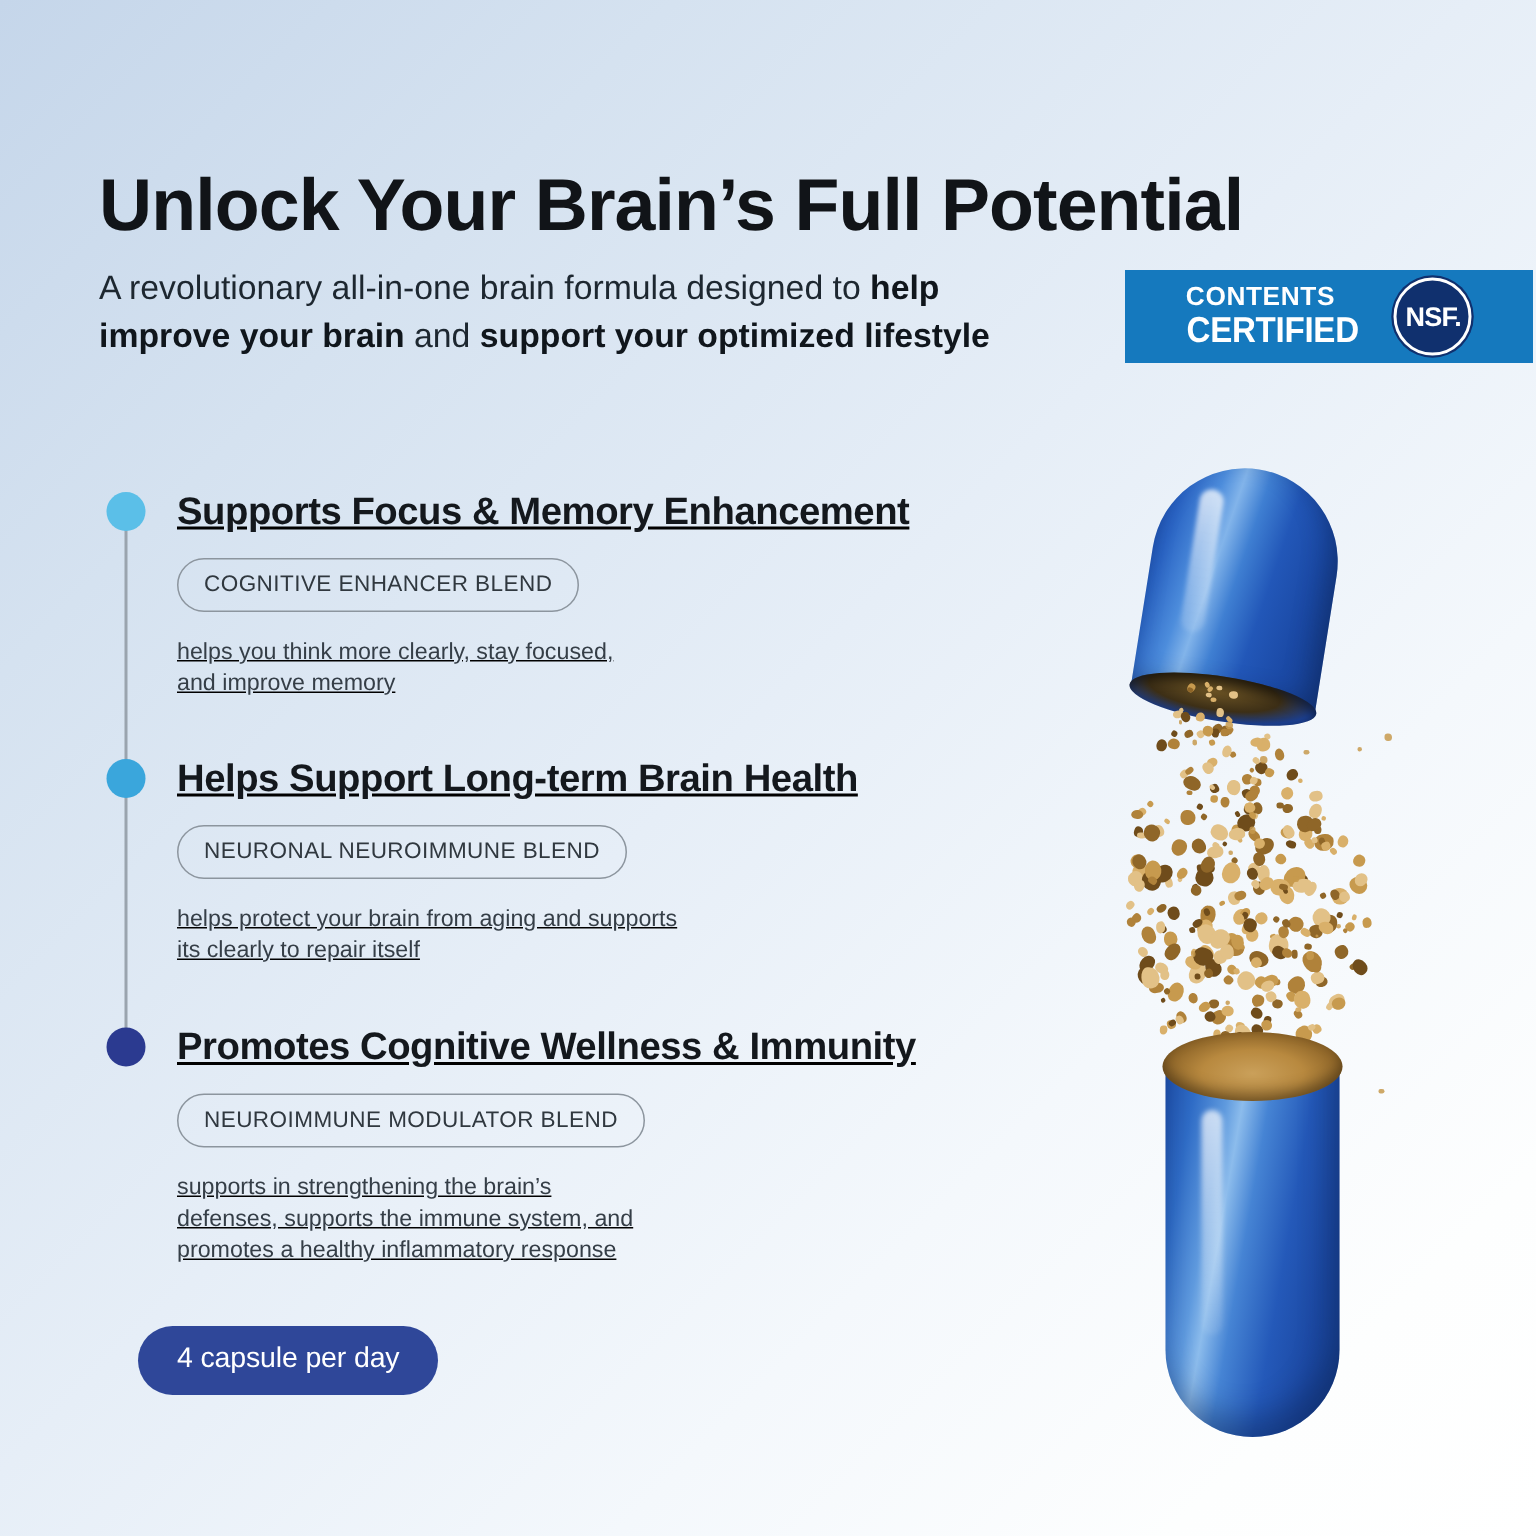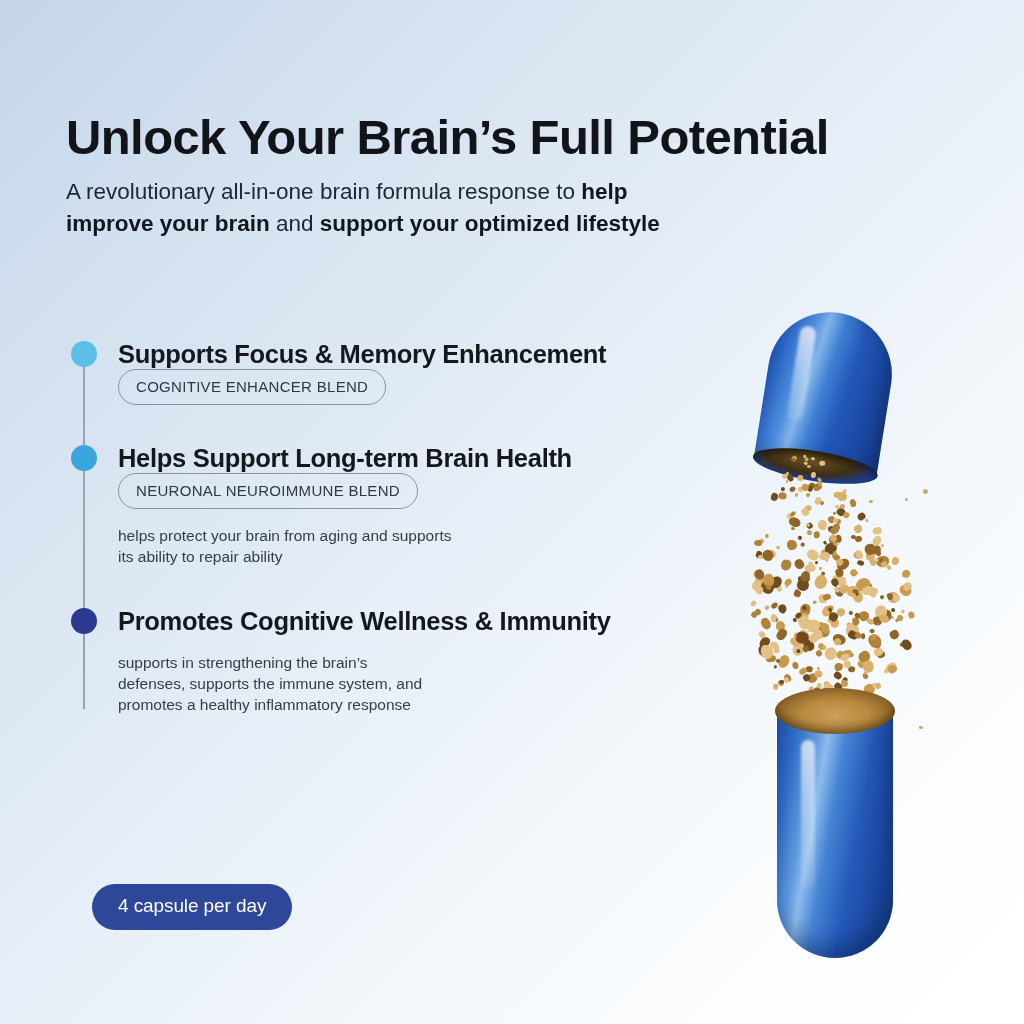--- a/index.html
+++ b/index.html
@@ -91,22 +91,23 @@
     color: #ffffff;
     font-size: 18px;
     font-weight: 700;
     letter-spacing: -0.5px;
   }
 
   
   #features {
     position: absolute;
     left: 66px;
-    top: 339px;
+    top: 326px;
     width: 620px;
+    text-decoration: underline;
   }
   #timeline {
     position: absolute;
     left: 17px;
     top: 22px;
     width: 2px;
     height: 348px;
     background: #9aa4ae;
   }
   .feature {
@@ -122,20 +123,21 @@
   }
   .feature-title {
     font-size: 25.5px;
     font-weight: 700;
     color: #14181d;
     letter-spacing: -0.3px;
     line-height: 30px;
   }
   .blend-pill {
     display: inline-block;
+    margin-top: 16px;
     padding: 8px 17px 9px;
     border: 1.3px solid #8c959e;
     border-radius: 999px;
     font-size: 15px;
     letter-spacing: 0.3px;
     color: #30383f;
     background: transparent;
   }
   .feature-desc {
     margin-top: 16px;
@@ -265,45 +267,55 @@
   }
 </style>
 </head>
 <body>
 
 <div id="page">
 
   <h1 id="headline">Unlock Your Brain’s Full Potential</h1>
 
   <div id="subtitle">
-    <span>A revolutionary all-in-one brain formula response to</span>
+    <span>A revolutionary all-in-one brain formula designed to</span>
     <span class="b">help improve your brain</span><span> and </span><span class="b">support your optimized lifestyle</span>
   </div>
 
+  <div id="nsf-badge">
+    <div class="nsf-words">
+      <span class="nsf-contents">CONTENTS</span>
+      <span class="nsf-certified">CERTIFIED</span>
+    </div>
+    <div class="nsf-circle">NSF.</div>
+  </div>
 
   <div id="features">
     <div id="timeline"></div>
 
     <div class="feature" id="f1">
       <span class="feature-bullet" style="background: rgb(91, 191, 232);"></span>
       <div class="feature-title">Supports Focus &amp; Memory Enhancement</div>
       <div class="blend-pill">COGNITIVE ENHANCER BLEND</div>
+      <div class="feature-desc" style="white-space: pre;">helps you think more clearly, stay focused,
+and improve memory</div>
     </div>
 
     <div class="feature" id="f2">
       <span class="feature-bullet" style="background: rgb(58, 166, 220);"></span>
       <div class="feature-title">Helps Support Long-term Brain Health</div>
       <div class="blend-pill">NEURONAL NEUROIMMUNE BLEND</div>
       <div class="feature-desc" style="white-space: pre;">helps protect your brain from aging and supports
-its ability to repair ability</div>
+its clearly to repair itself</div>
     </div>
 
     <div class="feature" id="f3">
       <span class="feature-bullet" style="background: rgb(43, 58, 144);"></span>
       <div class="feature-title">Promotes Cognitive Wellness &amp; Immunity</div>
+      <div class="blend-pill">NEUROIMMUNE MODULATOR BLEND</div>
       <div class="feature-desc" style="white-space: pre;">supports in strengthening the brain’s
 defenses, supports the immune system, and
 promotes a healthy inflammatory response</div>
     </div>
   </div>
 
   <div id="cta-pill">4 capsule per day</div>
 
   <div id="capsule-art">
     <div id="capsule-top">

